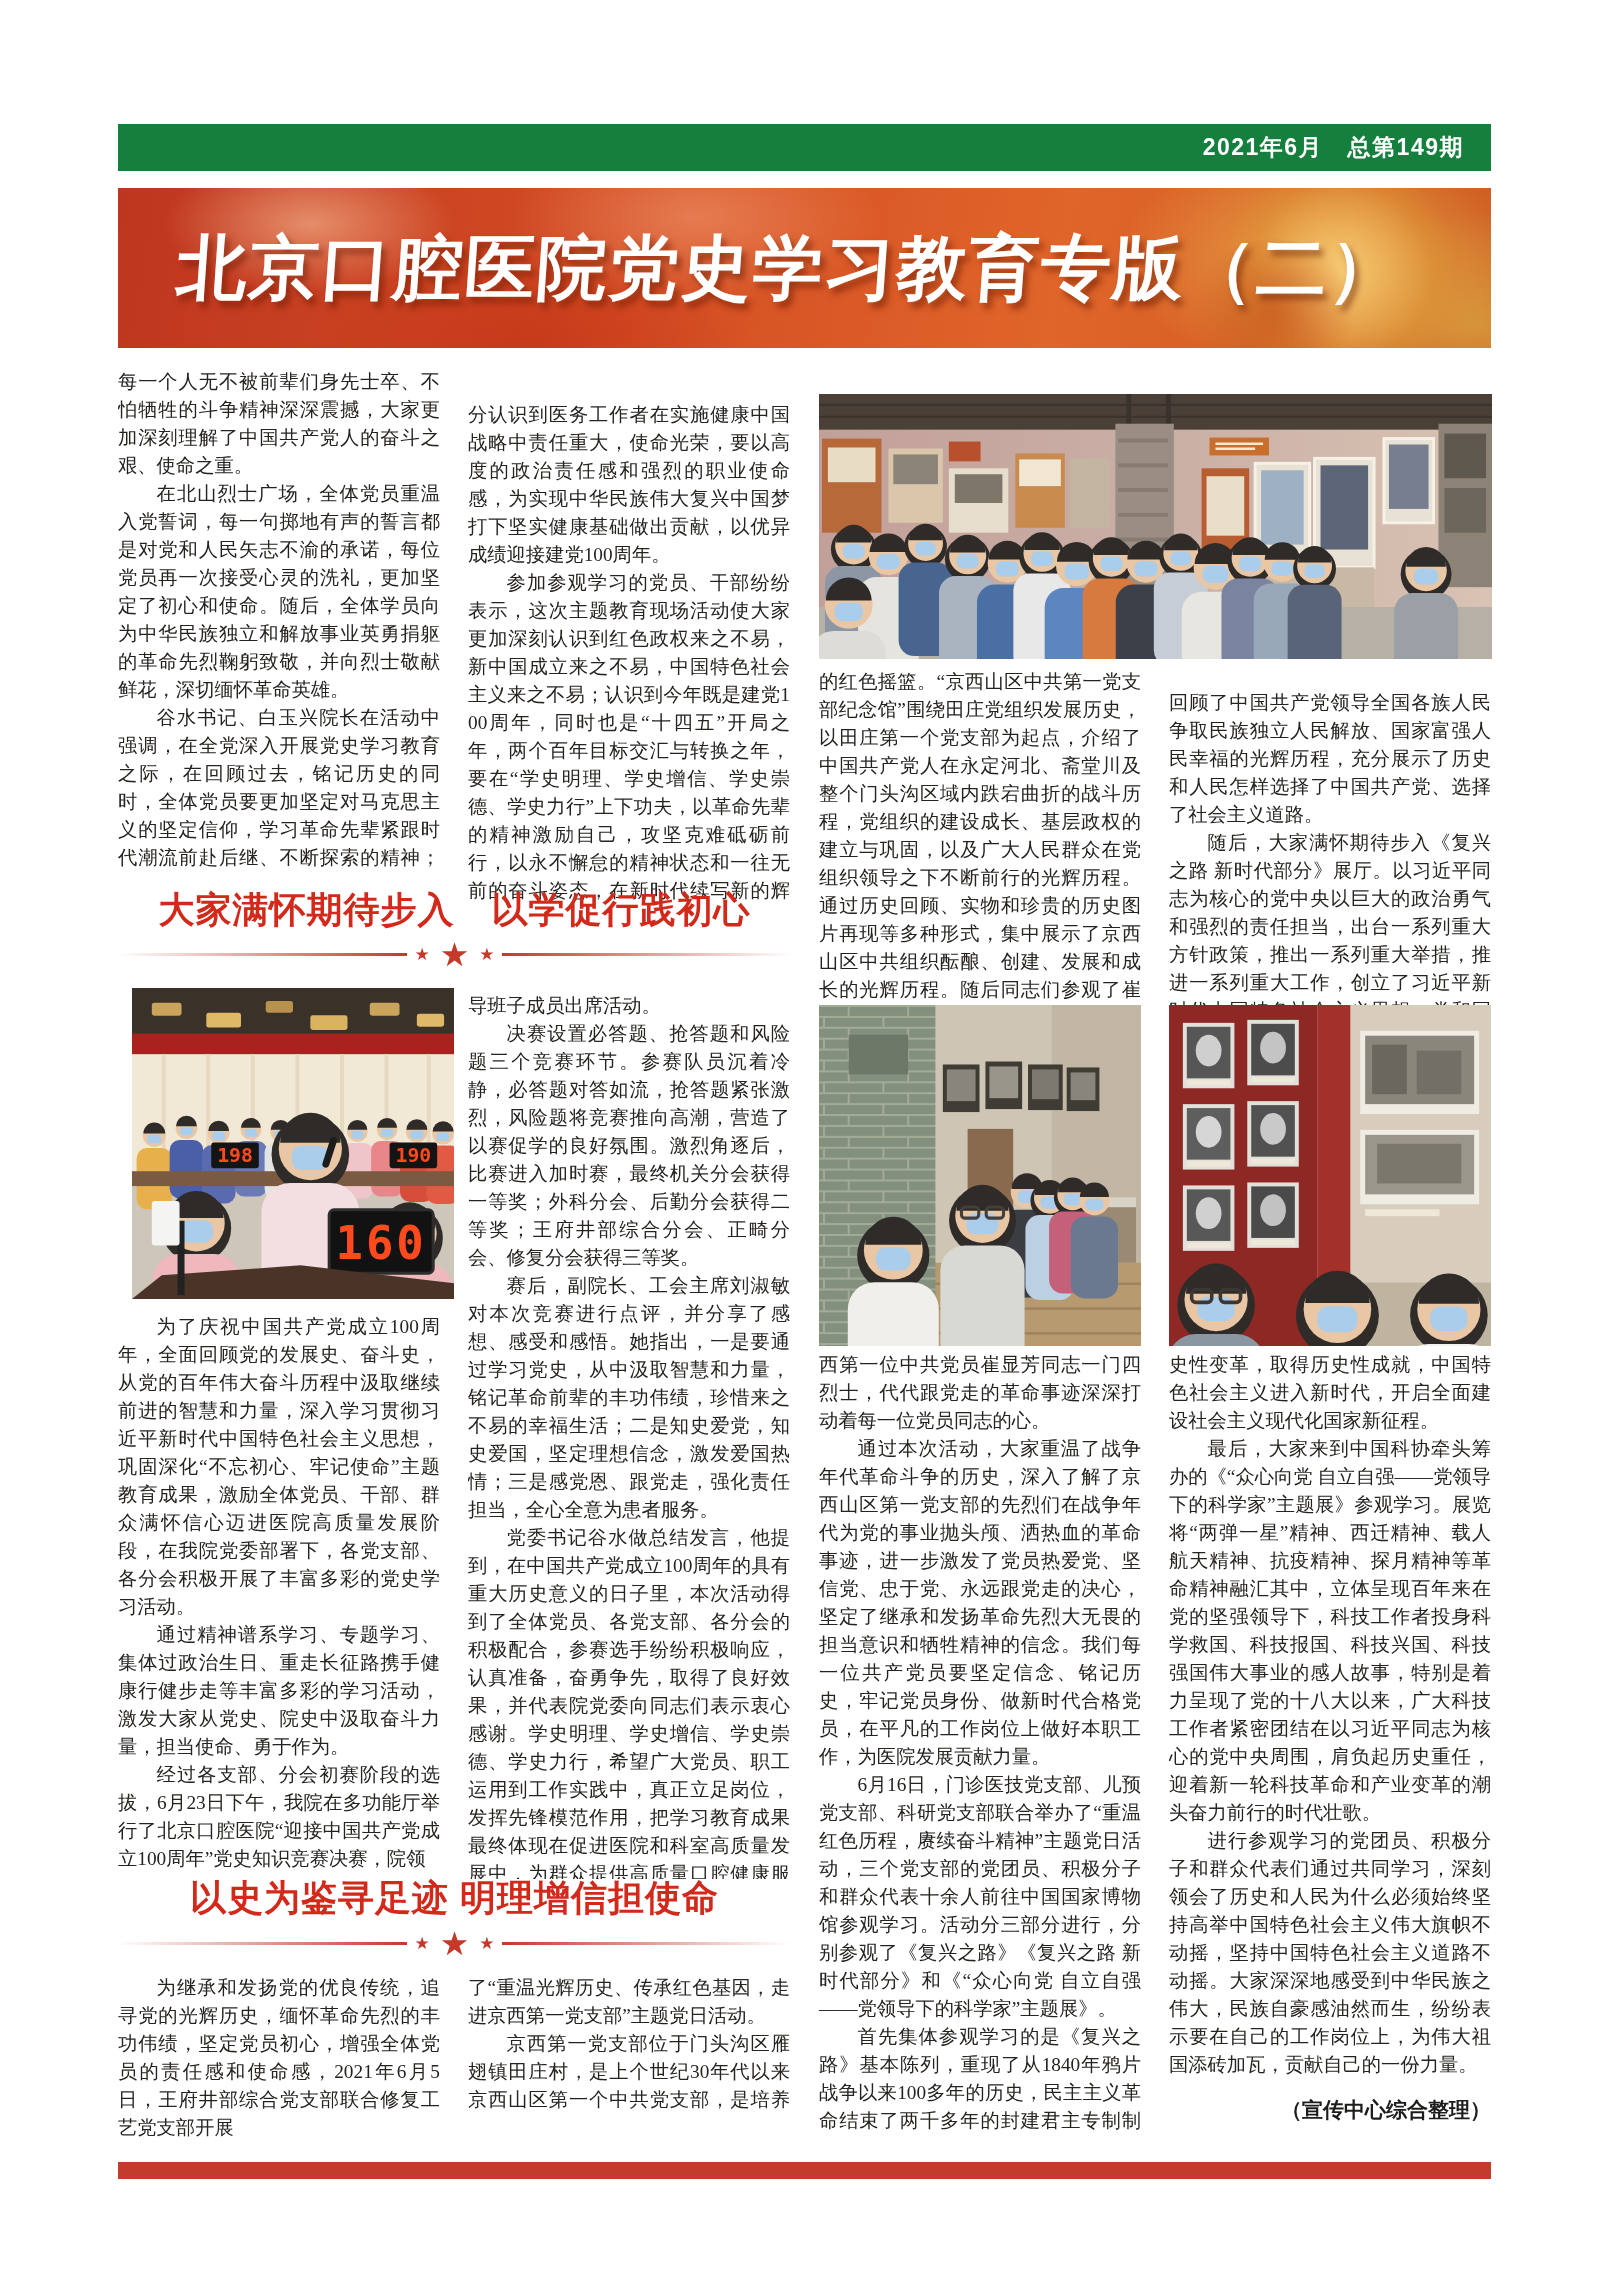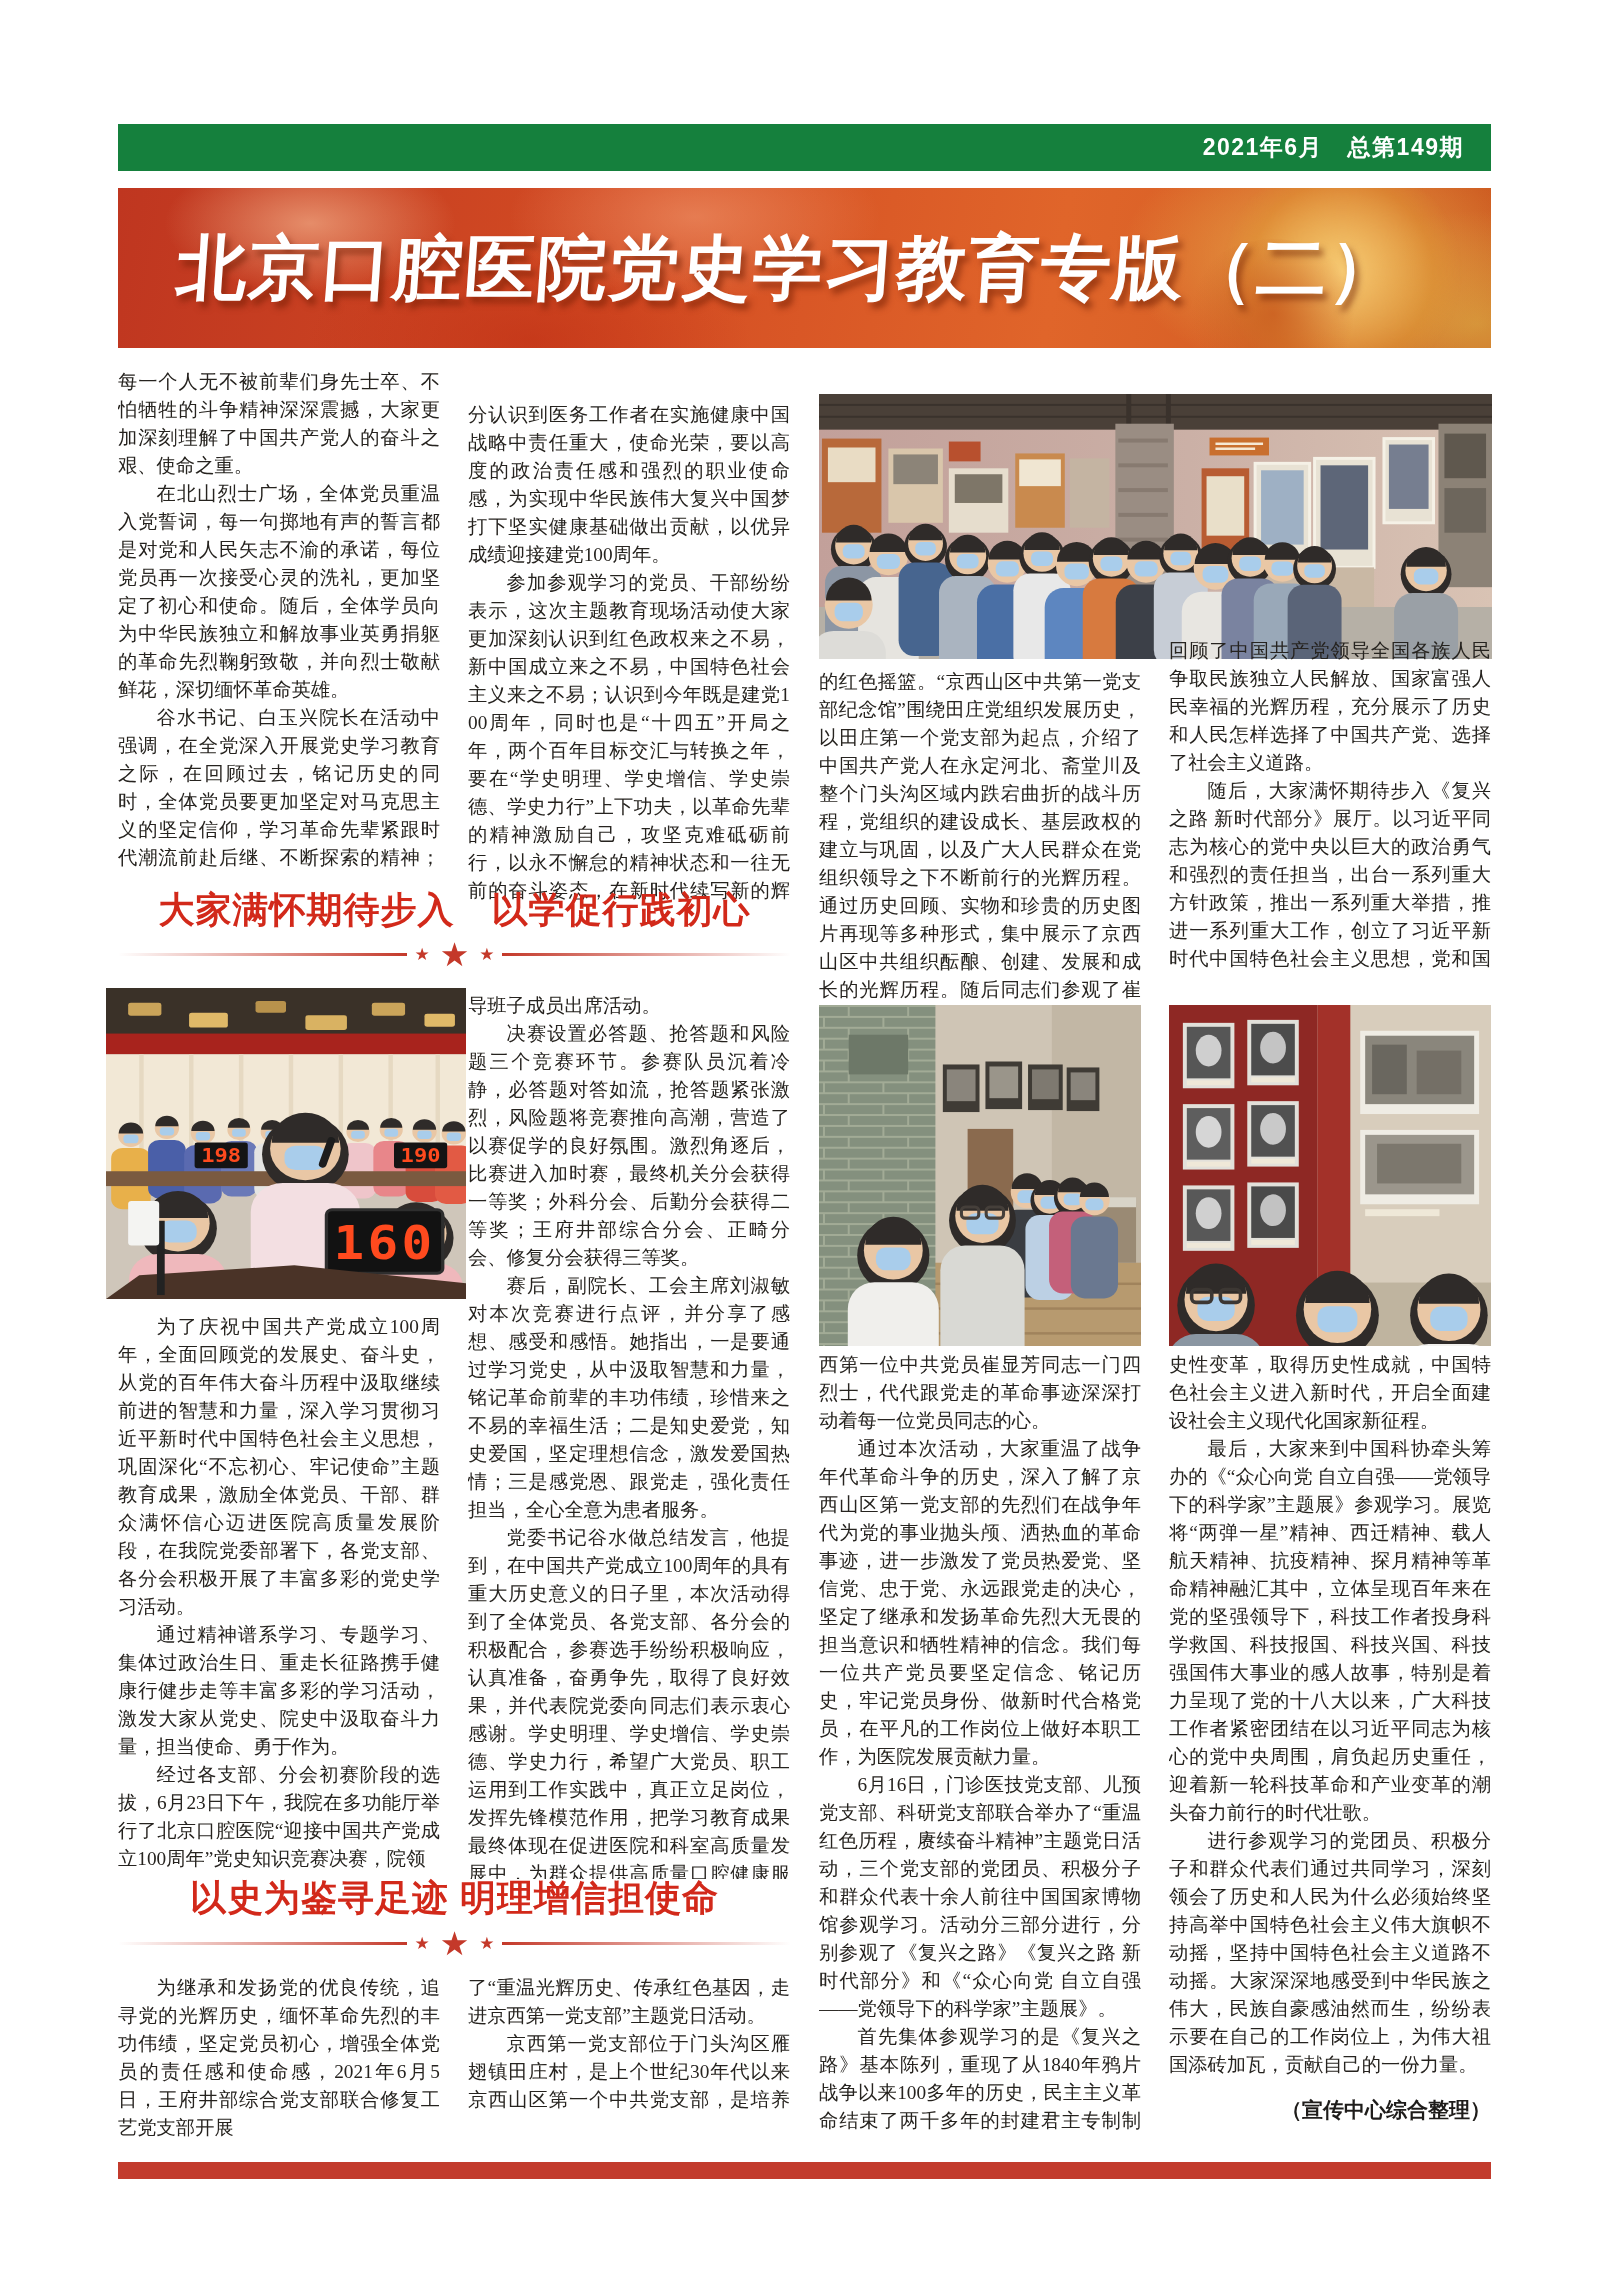--- a/index.html
+++ b/index.html
@@ -99,21 +99,21 @@
 
 <div class="abs headline" style="top:890px;">大家满怀期待步入　以学促行践初心</div>
 <div class="abs stardiv" style="top:938px;">
   <div class="line l"></div>
   <span class="star small">★</span>
   <span class="star big">★</span>
   <span class="star small">★</span>
   <div class="line r"></div>
 </div>
 
-<div class="abs photo" style="left:106px; top:988px; width:360px; height:311px;">
+<div class="abs photo" style="left:132px; top:988px; width:322px; height:311px;">
   <svg viewBox="0 0 650 628" preserveAspectRatio="none">
     <rect x="0" y="0" width="650" height="95" fill="#3a3128"></rect>
     <g>
       <rect x="40" y="30" width="60" height="26" rx="5" fill="#caa45a"></rect>
         <rect x="150" y="50" width="70" height="30" rx="5" fill="#e0b968"></rect>
       <rect x="270" y="26" width="55" height="24" rx="5" fill="#b8924c"></rect>
         <rect x="360" y="55" width="75" height="30" rx="5" fill="#d9b262"></rect>
       <rect x="480" y="30" width="60" height="26" rx="5" fill="#caa45a"></rect>
         <rect x="575" y="52" width="55" height="26" rx="5" fill="#e0b968"></rect>
     </g>
@@ -264,21 +264,21 @@
       <use href="#person" transform="translate(935,345) scale(1.7)" color="#99a8b8"></use>
       <use href="#personw" transform="translate(1000,350) scale(1.6)" color="#5a6478"></use>
       <use href="#personw" transform="translate(1225,360) scale(1.9)" color="#9aa0a6"></use>
     </g>
   </svg>
 </div>
 
 <div class="abs textcol" style="left:819px; top:668px; height:335px;">
     <p class="para">的红色摇篮。“京西山区中共第一党支部纪念馆”围绕田庄党组织发展历史，以田庄第一个党支部为起点，介绍了中国共产党人在永定河北、斋堂川及整个门头沟区域内跌宕曲折的战斗历程，党组织的建设成长、基层政权的建立与巩固，以及广大人民群众在党组织领导之下不断前行的光辉历程。通过历史回顾、实物和珍贵的历史图片再现等多种形式，集中展示了京西山区中共组织酝酿、创建、发展和成长的光辉历程。随后同志们参观了崔显芳烈士纪念馆，京</p>
   </div>
-<div class="abs textcol" style="left:1169px; top:637px; height:335px;">
+<div class="abs textcol" style="left:1169px; top:689px; height:335px;">
     <p class="para">回顾了中国共产党领导全国各族人民争取民族独立人民解放、国家富强人民幸福的光辉历程，充分展示了历史和人民怎样选择了中国共产党、选择了社会主义道路。</p>
     <p class="para indent">随后，大家满怀期待步入《复兴之路 新时代部分》展厅。以习近平同志为核心的党中央以巨大的政治勇气和强烈的责任担当，出台一系列重大方针政策，推出一系列重大举措，推进一系列重大工作，创立了习近平新时代中国特色社会主义思想，党和国家事业发生历</p>
   </div>
 
 <div class="abs photo" style="left:819px; top:1005px; width:322px; height:341px;">
   <svg viewBox="0 0 650 688" preserveAspectRatio="none">
     <defs>
       <pattern id="bricks" width="120" height="44" patternUnits="userSpaceOnUse">
         <rect width="120" height="44" fill="#84907e"></rect>
         <rect x="0" y="0" width="120" height="4" fill="#a2ab96"></rect>

